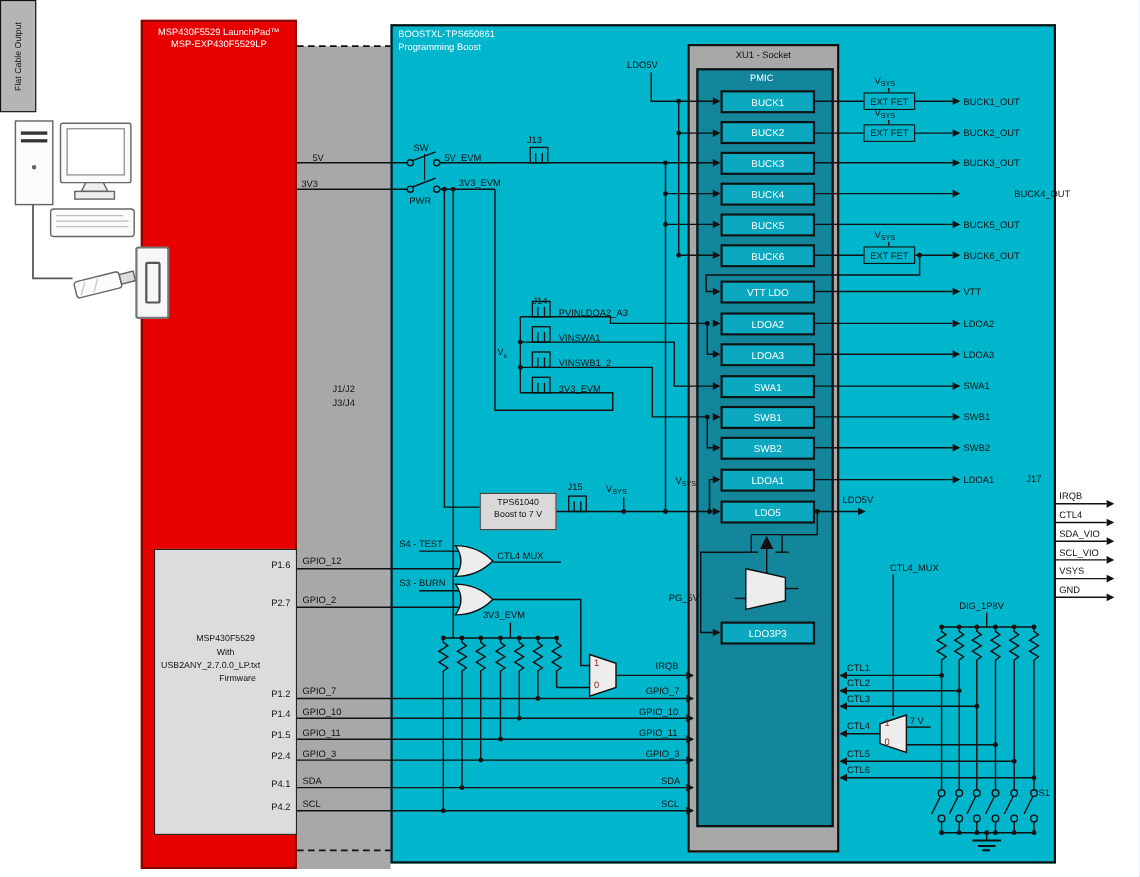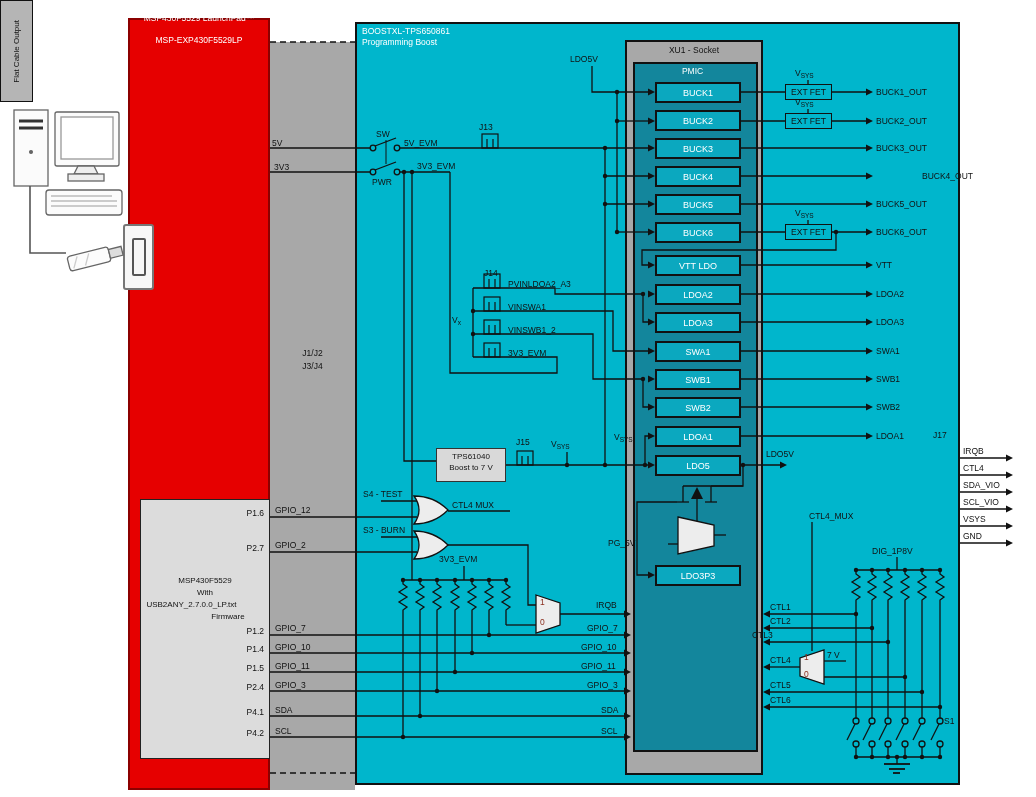--- a/index.html
+++ b/index.html
@@ -382,28 +382,28 @@
 
       <polygon points="770,610.5 763,614 770,617.5"></polygon>
         <polygon points="770,624.5 763,628 770,631.5"></polygon>
       <polygon points="770,638.5 763,642 770,645.5"></polygon>
         <polygon points="770,663.5 763,667 770,670.5"></polygon>
       <polygon points="770,688.5 763,692 770,695.5"></polygon>
         <polygon points="770,703.5 763,707 770,710.5"></polygon>
     </g>
   </svg>
 
-  <div class="lbl c w" style="left:128px;top:13px;width:142px">MSP430F5529 LaunchPad™</div>
+  <div class="lbl c w" style="left:128px;top:24px;width:142px">MSP430F5529 LaunchPad™</div>
   <div class="lbl c w" style="left:128px;top:35px;width:142px">MSP-EXP430F5529LP</div>
   <div class="lbl w" style="left:362px;top:26px">BOOSTXL-TPS650861</div>
   <div class="lbl w" style="left:362px;top:37px">Programming Boost</div>
   <div class="lbl c" style="left:270px;top:348px;width:85px">J1/J2</div>
   <div class="lbl c" style="left:270px;top:361px;width:85px">J3/J4</div>
 
-  <div class="lbl" style="left:272px;top:138px">5V</div>
+  <div class="lbl" style="left:284px;top:138px">5V</div>
   <div class="lbl" style="left:274px;top:162px">3V3</div>
   <div class="lbl" style="left:376px;top:129px">SW</div>
   <div class="lbl" style="left:372px;top:177px">PWR</div>
   <div class="lbl" style="left:404px;top:138px">5V_EVM</div>
   <div class="lbl" style="left:417px;top:161px">3V3_EVM</div>
   <div class="lbl" style="left:479px;top:122px">J13</div>
   <div class="lbl" style="left:570px;top:54px">LDO5V</div>
 
   <div class="lbl c" style="left:625px;top:45px;width:138px">XU1 - Socket</div>
   <div class="lbl c w" style="left:633px;top:66px;width:119px">PMIC</div>
@@ -446,41 +446,41 @@
   <div class="lbl" style="left:963px;top:463px">CTL4</div>
   <div class="lbl" style="left:963px;top:480px">SDA_VIO</div>
   <div class="lbl" style="left:963px;top:497px">SCL_VIO</div>
   <div class="lbl" style="left:963px;top:514px">VSYS</div>
   <div class="lbl" style="left:963px;top:531px">GND</div>
 
   <div class="lbl" style="left:809px;top:511px">CTL4_MUX</div>
   <div class="lbl" style="left:872px;top:546px">DIG_1P8V</div>
   <div class="lbl" style="left:770px;top:602px">CTL1</div>
   <div class="lbl" style="left:770px;top:616px">CTL2</div>
-  <div class="lbl" style="left:752px;top:630px">CTL3</div>
+  <div class="lbl" style="left:770px;top:630px">CTL3</div>
   <div class="lbl" style="left:770px;top:655px">CTL4</div>
   <div class="lbl" style="left:770px;top:680px">CTL5</div>
   <div class="lbl" style="left:770px;top:695px">CTL6</div>
   <div class="lbl" style="left:827px;top:650px">7 V</div>
   <div class="lbl maroon" style="left:804px;top:652px">1</div>
   <div class="lbl maroon" style="left:804px;top:669px">0</div>
   <div class="lbl" style="left:944px;top:716px">S1</div>
 
   <div class="lbl" style="left:363px;top:489px">S4 - TEST</div>
   <div class="lbl" style="left:363px;top:525px">S3 - BURN</div>
   <div class="lbl" style="left:452px;top:500px">CTL4 MUX</div>
   <div class="lbl" style="left:439px;top:554px">3V3_EVM</div>
   <div class="lbl maroon" style="left:540px;top:597px">1</div>
   <div class="lbl maroon" style="left:540px;top:617px">0</div>
   <div class="lbl" style="left:596px;top:600px">IRQB</div>
 
   <div class="lbl c" style="left:140px;top:576px;width:130px;font-size:8px">MSP430F5529</div>
   <div class="lbl c" style="left:140px;top:588px;width:130px;font-size:8px">With</div>
   <div class="lbl c" style="left:140px;top:600px;width:103px;font-size:8px">USB2ANY_2.7.0.0_LP.txt</div>
-  <div class="lbl c" style="left:152px;top:612px;width:152px;font-size:8px">Firmware</div>
+  <div class="lbl c" style="left:140px;top:612px;width:152px;font-size:8px">Firmware</div>
 
   <div class="lbl r" style="left:234px;top:508px;width:30px">P1.6</div>
   <div class="lbl r" style="left:234px;top:543px;width:30px">P2.7</div>
   <div class="lbl r" style="left:234px;top:626px;width:30px">P1.2</div>
   <div class="lbl r" style="left:234px;top:644px;width:30px">P1.4</div>
   <div class="lbl r" style="left:234px;top:663px;width:30px">P1.5</div>
   <div class="lbl r" style="left:234px;top:682px;width:30px">P2.4</div>
   <div class="lbl r" style="left:234px;top:707px;width:30px">P4.1</div>
   <div class="lbl r" style="left:234px;top:728px;width:30px">P4.2</div>
 

